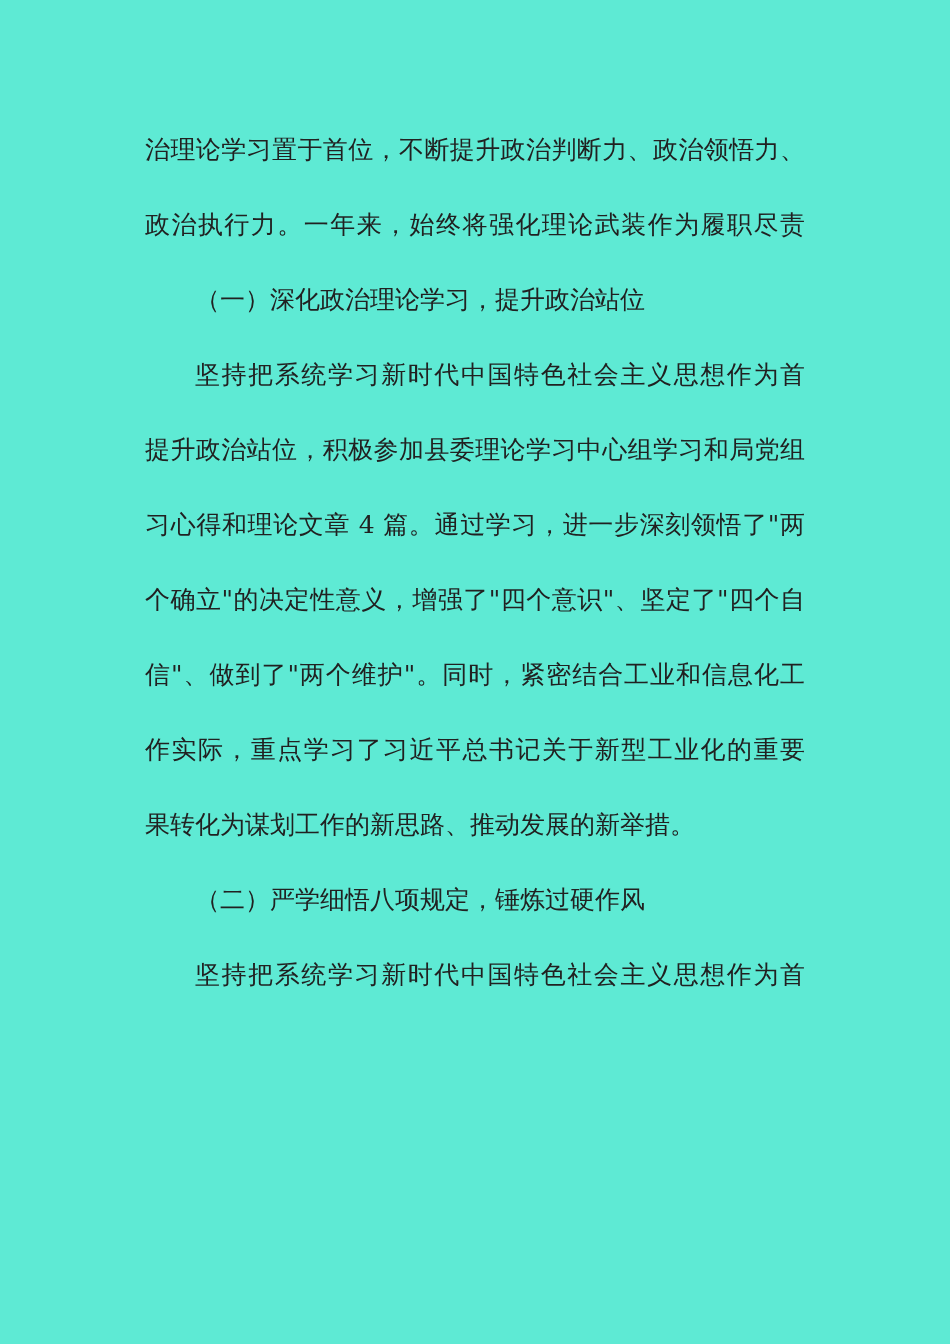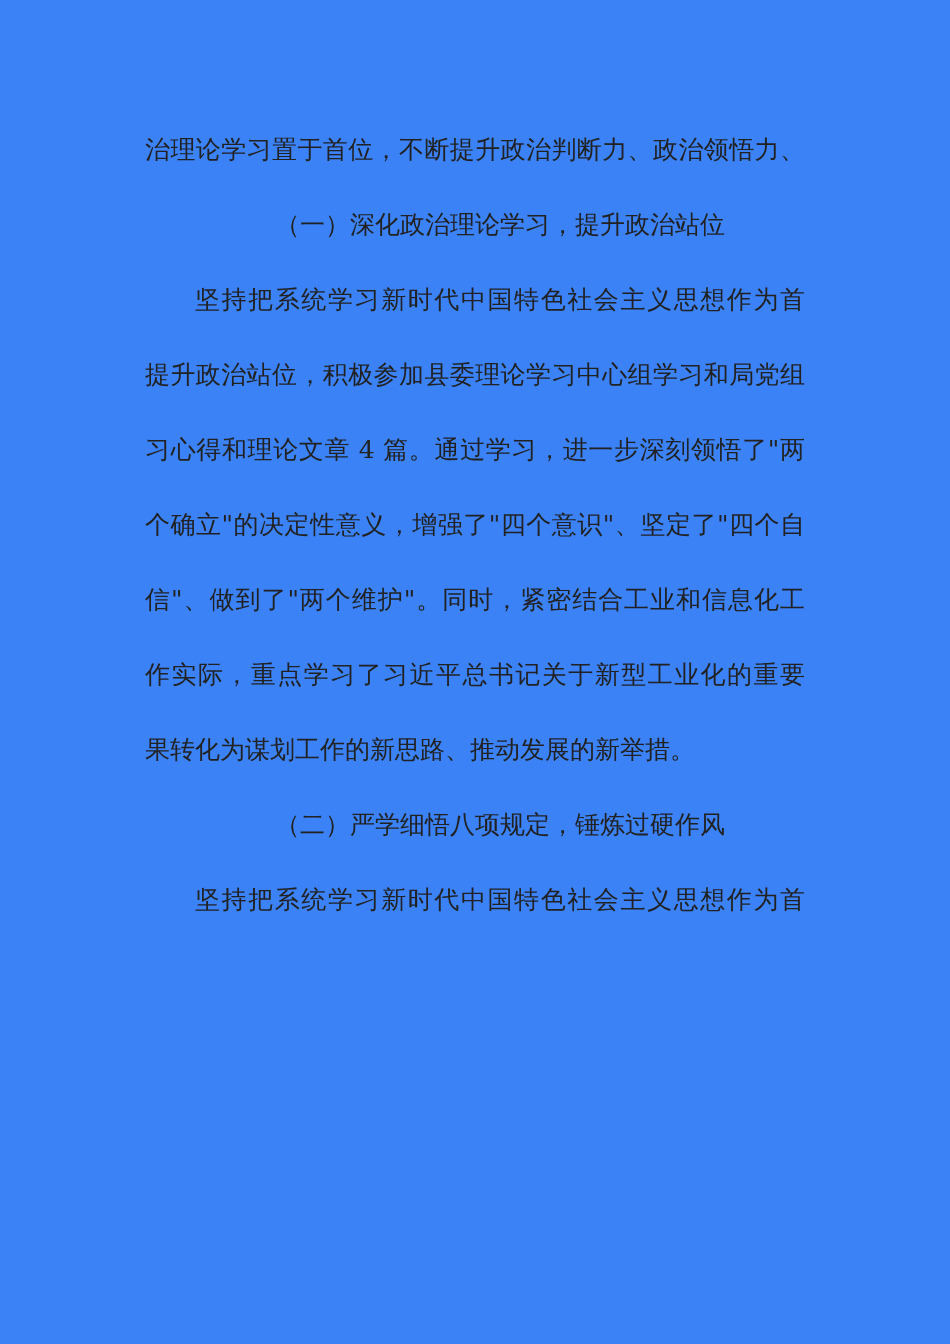--- a/index.html
+++ b/index.html
@@ -4,21 +4,21 @@
 <style>
   html, body {
     margin: 0;
     padding: 0;
     background: #ffffff;
   }
   .page {
     position: relative;
     width: 950px;
     height: 1344px;
-    background: #3b82f6;
+    background: #5eead4;
     overflow: hidden;
     font-family: "DejaVu Serif", "Liberation Serif", serif;
   }
   .content {
     position: absolute;
     left: 145px;
     top: 112px;
     width: 660px;
     font-size: 25px;
     color: #212121;
@@ -34,29 +34,29 @@
     text-align: justify;
     text-align-last: justify;
     text-justify: inter-character;
     white-space: normal;
   }
   .line.indent {
     text-indent: 2em;
   }
   .line.heading {
     font-weight: normal;
-    text-align: center;
   }
 </style>
 </head>
 <body>
 
 <div class="page">
   <div class="content" id="doc-content" style="color: rgb(33, 33, 33);">
       <div class="line justify">治理论学习置于首位，不断提升政治判断力、政治领悟力、</div>
+      <div class="line justify">政治执行力。一年来，始终将强化理论武装作为履职尽责</div>
       <div class="line indent heading">（一）深化政治理论学习，提升政治站位</div>
       <div class="line justify indent">坚持把系统学习新时代中国特色社会主义思想作为首</div>
       <div class="line justify">提升政治站位，积极参加县委理论学习中心组学习和局党组</div>
       <div class="line justify">习心得和理论文章 4 篇。通过学习，进一步深刻领悟了"两</div>
       <div class="line justify">个确立"的决定性意义，增强了"四个意识"、坚定了"四个自</div>
       <div class="line justify">信"、做到了"两个维护"。同时，紧密结合工业和信息化工</div>
       <div class="line justify">作实际，重点学习了习近平总书记关于新型工业化的重要</div>
       <div class="line">果转化为谋划工作的新思路、推动发展的新举措。</div>
       <div class="line indent heading">（二）严学细悟八项规定，锤炼过硬作风</div>
       <div class="line justify indent">坚持把系统学习新时代中国特色社会主义思想作为首</div>

